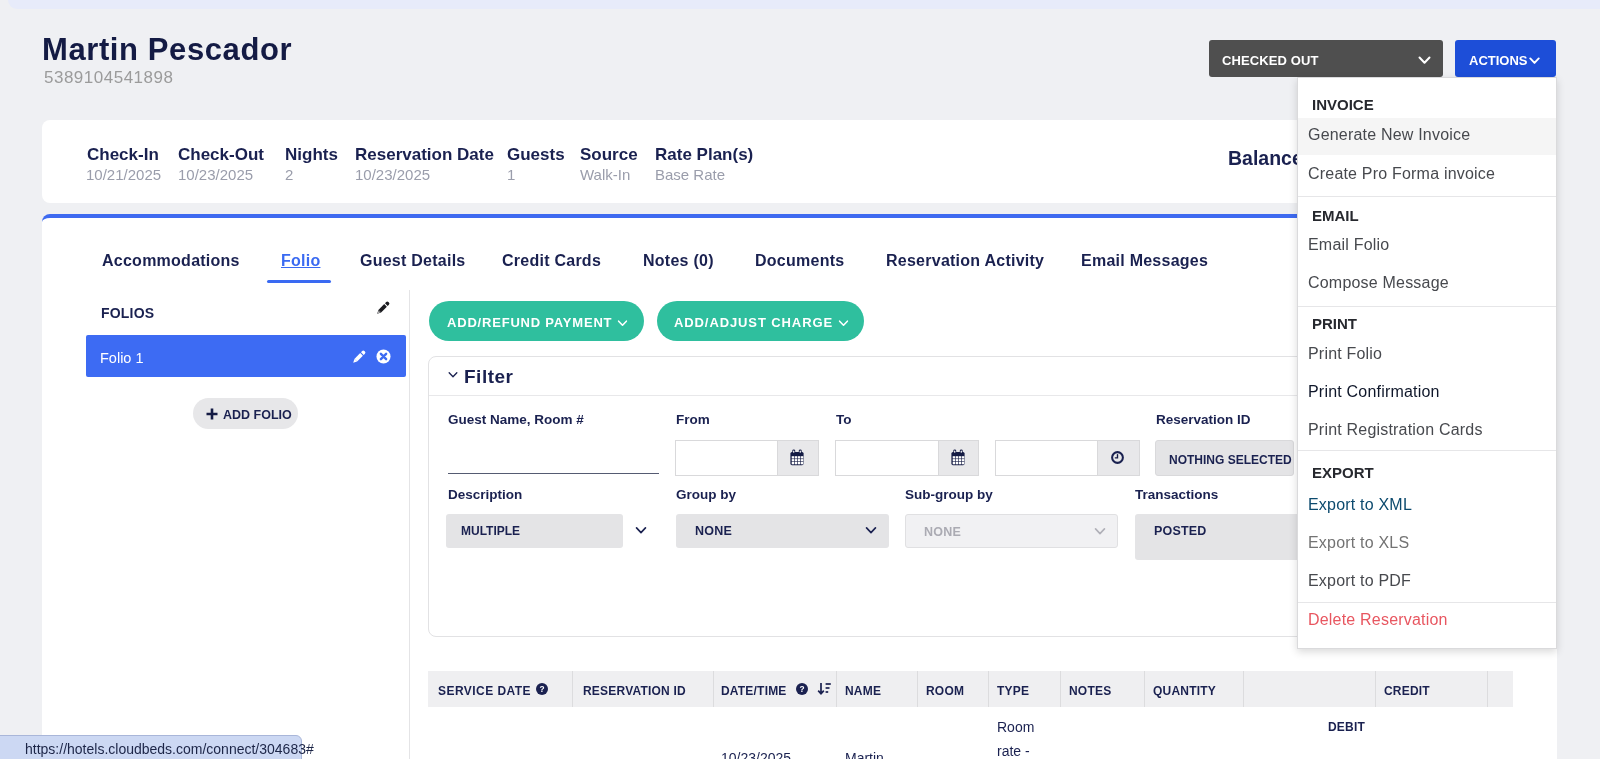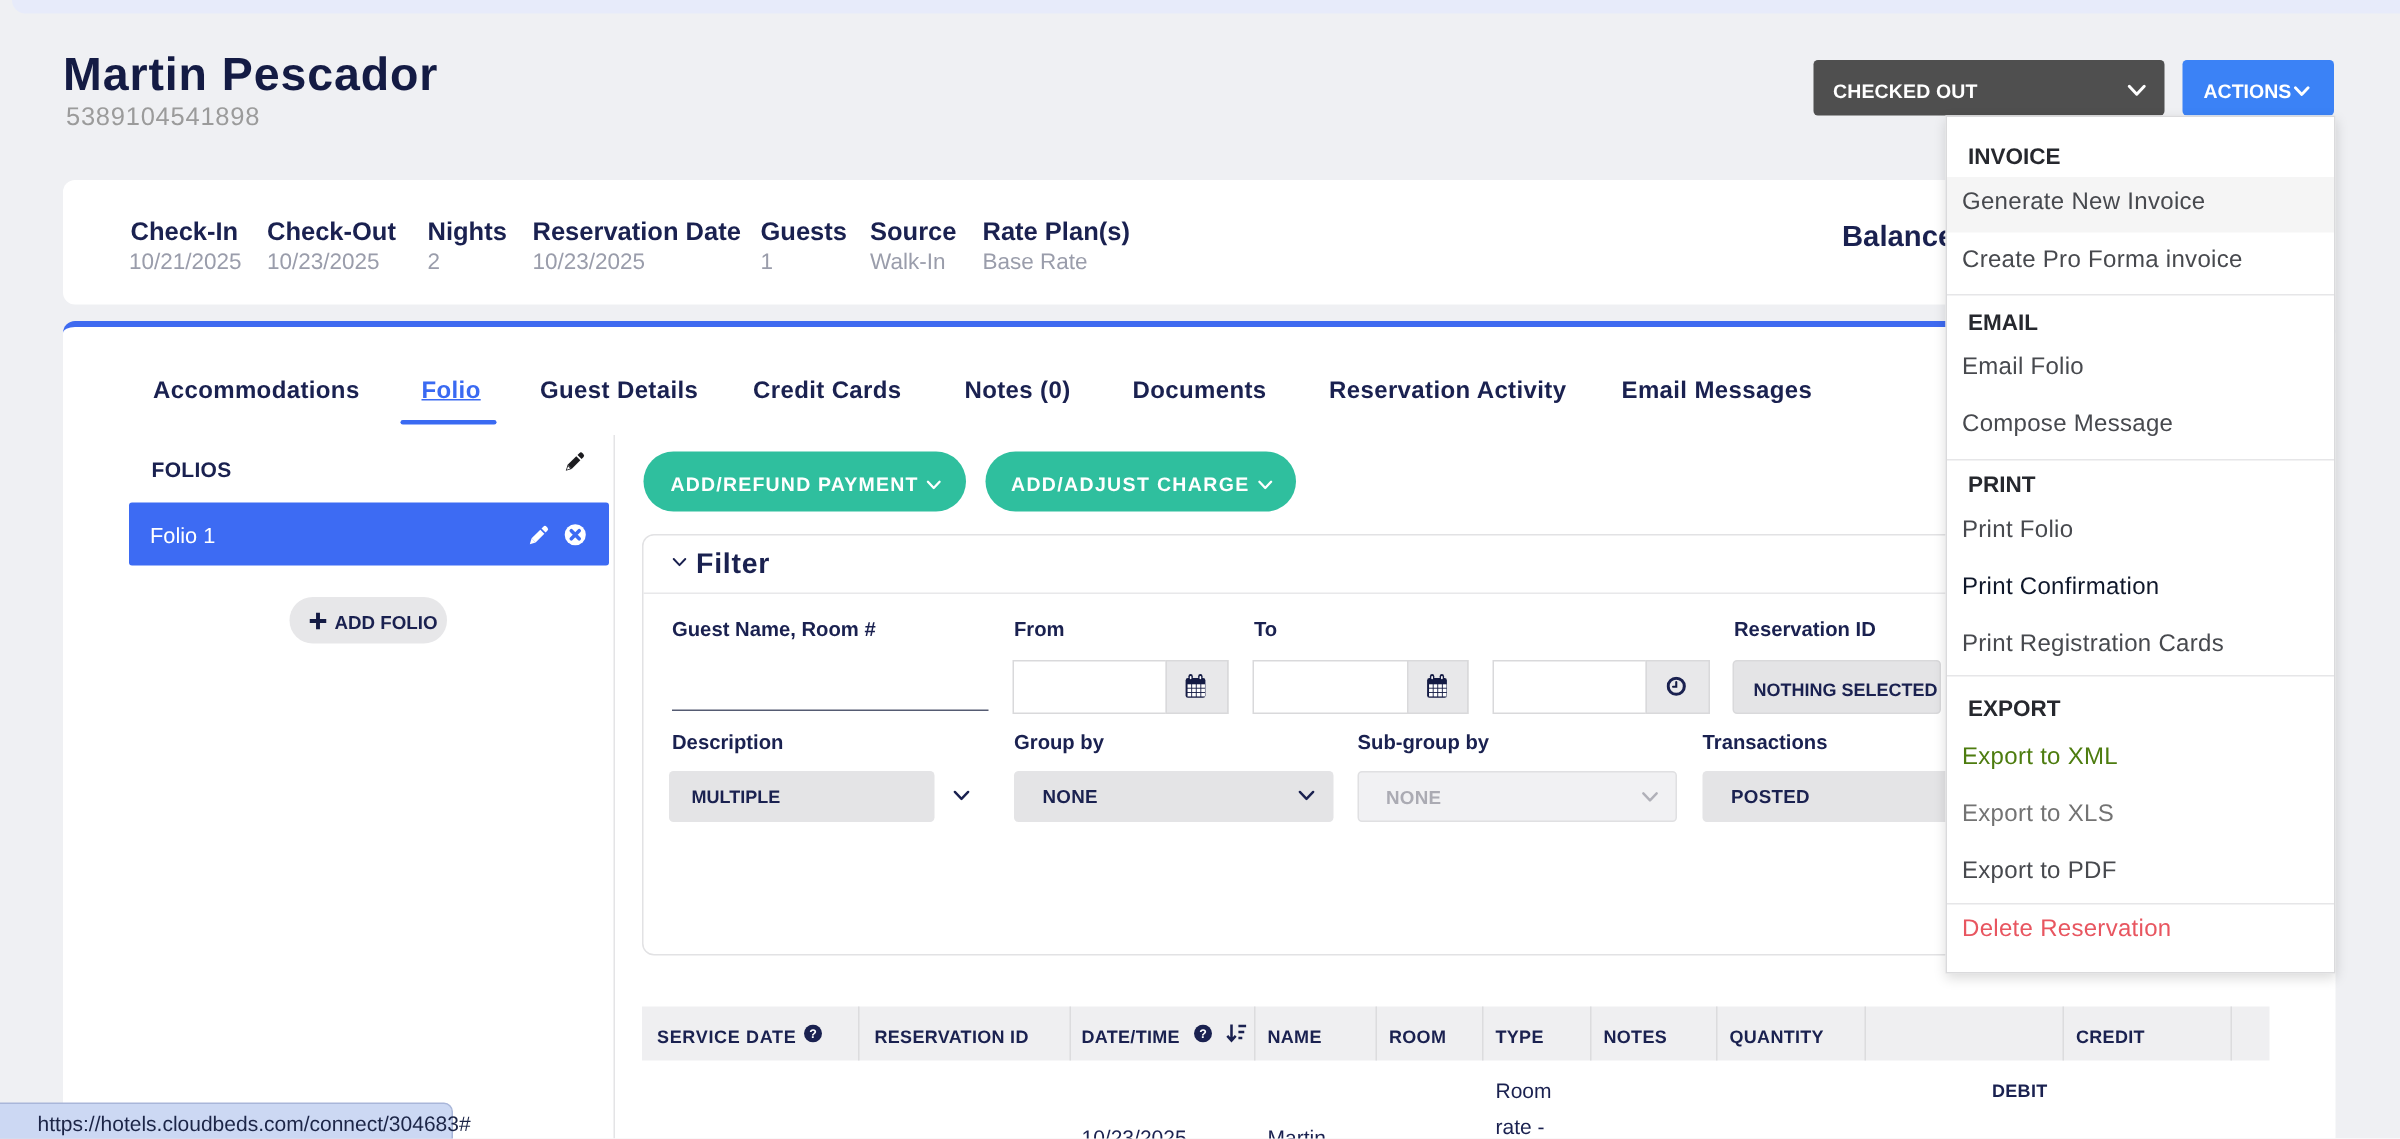--- a/index.html
+++ b/index.html
@@ -17,21 +17,21 @@
 <div class="abs bold" style="left:42px; top:34px; font-size:31px; line-height:31px; letter-spacing:0.6px; color:#141b44;">Martin Pescador</div>
 <div class="abs" style="left:44px; top:69px; font-size:17px; line-height:17px; letter-spacing:0.5px; color:#9b9b9b;">5389104541898</div>
 
 <div class="abs" style="left:1209px; top:40px; width:234px; height:37px; background:#4f4f4f; border-radius:3px; color:#fff;">
   <span class="abs bold" style="left:13px; top:14px; font-size:13px; line-height:13px; letter-spacing:0.1px;">CHECKED OUT</span>
   <svg class="abs" style="right:12px; top:16px;" width="13" height="9" viewBox="0 0 13 9">
       <path d="M1.5 1.5 L6.5 6.8 L11.5 1.5" fill="none" stroke="#fff" stroke-width="2" stroke-linecap="round" stroke-linejoin="round"></path>
     </svg>
 </div>
 
-<div class="abs" style="left:1455px; top:40px; width:101px; height:37px; background:#3b82f6; border-radius:3px; color:#fff;">
+<div class="abs" style="left:1455px; top:40px; width:101px; height:37px; background:#1d4ed8; border-radius:3px; color:#fff;">
   <span class="abs bold" style="left:14px; top:14px; font-size:13px; line-height:13px;">ACTIONS</span>
   <svg class="abs" style="left:74px; top:17px;" width="11" height="8" viewBox="0 0 13 9">
       <path d="M1.5 1.5 L6.5 6.8 L11.5 1.5" fill="none" stroke="#fff" stroke-width="2.2" stroke-linecap="round" stroke-linejoin="round"></path>
     </svg>
 </div>
 
 <div class="abs" style="left:42px; top:120px; width:1515px; height:83px; background:#fff; border-radius:8px;"></div>
 <div class="abs navy bold" style="left:87px; top:146px; font-size:17px; line-height:17px;">Check-In</div>
 <div class="abs navy bold" style="left:178px; top:146px; font-size:17px; line-height:17px;">Check-Out</div>
 <div class="abs navy bold" style="left:285px; top:146px; font-size:17px; line-height:17px;">Nights</div>
@@ -189,21 +189,21 @@
   <svg class="abs" style="left:188px; top:13px;" width="14" height="8" viewBox="0 0 13 9">
       <path d="M1.5 1 L6.5 6.3 L11.5 1" fill="none" stroke="#1a2150" stroke-width="1.8" stroke-linecap="round" stroke-linejoin="round"></path>
     </svg>
 </div>
 <div class="abs" style="left:905px; top:514px; width:213px; height:34px; background:#f1f1f3; border:1px solid #e0e0e2; border-radius:3px;">
   <span class="abs bold" style="left:18px; top:11px; font-size:12.5px; line-height:12.5px; letter-spacing:0.2px; color:#ababb3;">NONE</span>
   <svg class="abs" style="left:187px; top:13px;" width="14" height="8" viewBox="0 0 13 9">
       <path d="M1.5 1 L6.5 6.3 L11.5 1" fill="none" stroke="#b0b0b8" stroke-width="1.8" stroke-linecap="round" stroke-linejoin="round"></path>
     </svg>
 </div>
-<div class="abs" style="left:1135px; top:514px; width:213px; height:34px; background:#e4e4e6; border-radius:3px;">
+<div class="abs" style="left:1135px; top:514px; width:213px; height:46px; background:#e4e4e6; border-radius:3px;">
   <span class="abs navy bold" style="left:19px; top:11px; font-size:12.5px; line-height:12.5px; letter-spacing:0.2px;">POSTED</span>
 </div>
 
 <div class="abs" style="left:428px; top:671px; width:1085px; height:36px; background:#efeff1;"></div>
 <div class="abs navy bold th" style="left:438px; top:685px; font-size:12px; line-height:12px; letter-spacing:0.45px;">SERVICE DATE</div>
 <svg class="abs" style="left:536px; top:683px;" width="12" height="12" viewBox="0 0 13 13">
     <circle cx="6.5" cy="6.5" r="6.5" fill="#1a2150"></circle>
     <text x="6.5" y="9.6" font-size="9" font-weight="bold" fill="#fff" text-anchor="middle" font-family="Liberation Sans, sans-serif">?</text>
   </svg>
 <div class="abs navy bold th" style="left:583px; top:685px; font-size:12px; line-height:12px; letter-spacing:0.2px;">RESERVATION ID</div>
@@ -250,20 +250,20 @@
 <div class="abs bold" style="left:1312px; top:208px; font-size:15px; line-height:15px; color:#26282e;">EMAIL</div>
 <div class="abs" style="left:1308px; top:237px; font-size:16px; line-height:16px; letter-spacing:0.2px; color:#47494e;">Email Folio</div>
 <div class="abs" style="left:1308px; top:275px; font-size:16px; line-height:16px; letter-spacing:0.2px; color:#47494e;">Compose Message</div>
 <div class="abs" style="left:1298px; top:306px; width:258px; height:1px; background:#e6e6e8;"></div>
 <div class="abs bold" style="left:1312px; top:316px; font-size:15px; line-height:15px; color:#26282e;">PRINT</div>
 <div class="abs" style="left:1308px; top:346px; font-size:16px; line-height:16px; letter-spacing:0.2px; color:#47494e;">Print Folio</div>
 <div class="abs" style="left:1308px; top:384px; font-size:16px; line-height:16px; letter-spacing:0.2px; color:#0f172a;">Print Confirmation</div>
 <div class="abs" style="left:1308px; top:422px; font-size:16px; line-height:16px; letter-spacing:0.2px; color:#47494e;">Print Registration Cards</div>
 <div class="abs" style="left:1298px; top:450px; width:258px; height:1px; background:#e6e6e8;"></div>
 <div class="abs bold" style="left:1312px; top:465px; font-size:15px; line-height:15px; color:#26282e;">EXPORT</div>
-<div class="abs" style="left:1308px; top:497px; font-size:16px; line-height:16px; letter-spacing:0.2px; color:#4d7c0f;">Export to XML</div>
+<div class="abs" style="left:1308px; top:497px; font-size:16px; line-height:16px; letter-spacing:0.2px; color:#0c4a6e;">Export to XML</div>
 <div class="abs" style="left:1308px; top:535px; font-size:16px; line-height:16px; letter-spacing:0.2px; color:#737373;">Export to XLS</div>
 <div class="abs" style="left:1308px; top:573px; font-size:16px; line-height:16px; letter-spacing:0.2px; color:#47494e;">Export to PDF</div>
 <div class="abs" style="left:1298px; top:602px; width:258px; height:1px; background:#e6e6e8;"></div>
 <div class="abs" style="left:1308px; top:612px; font-size:16px; line-height:16px; letter-spacing:0.2px; color:#e85660;">Delete Reservation</div>
 
 <div class="abs" style="left:-1px; top:735px; width:303px; height:25px; background:#ccd8f3; border:1px solid #a9b6d9; border-top-right-radius:6px;"></div>
 <div class="abs" style="left:7px; top:742px; font-size:14px; line-height:14px; color:#1c2547;margin-left:18px;">https://hotels.cloudbeds.com/connect/304683#</div>
 
 </body></html>

